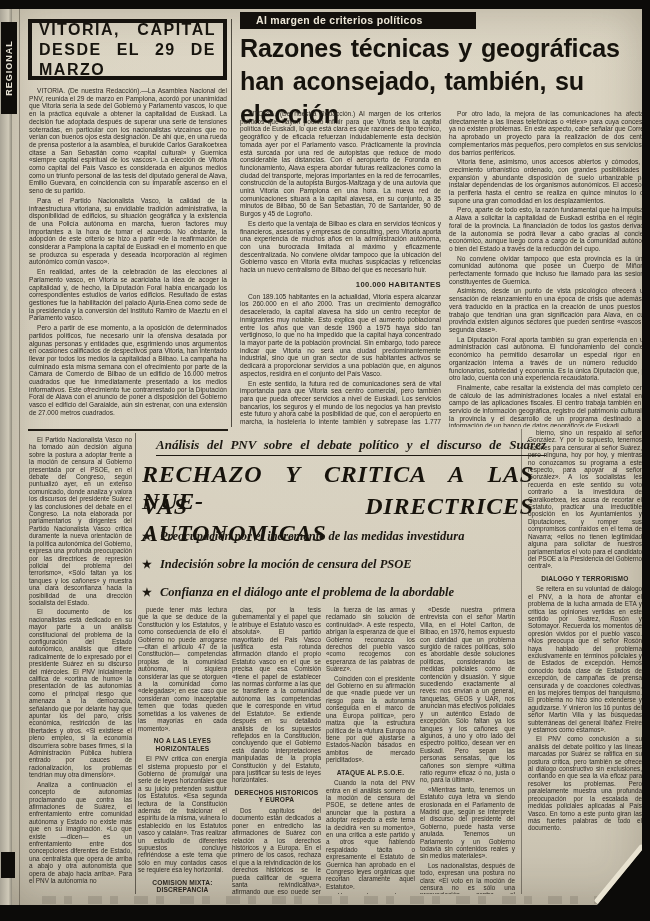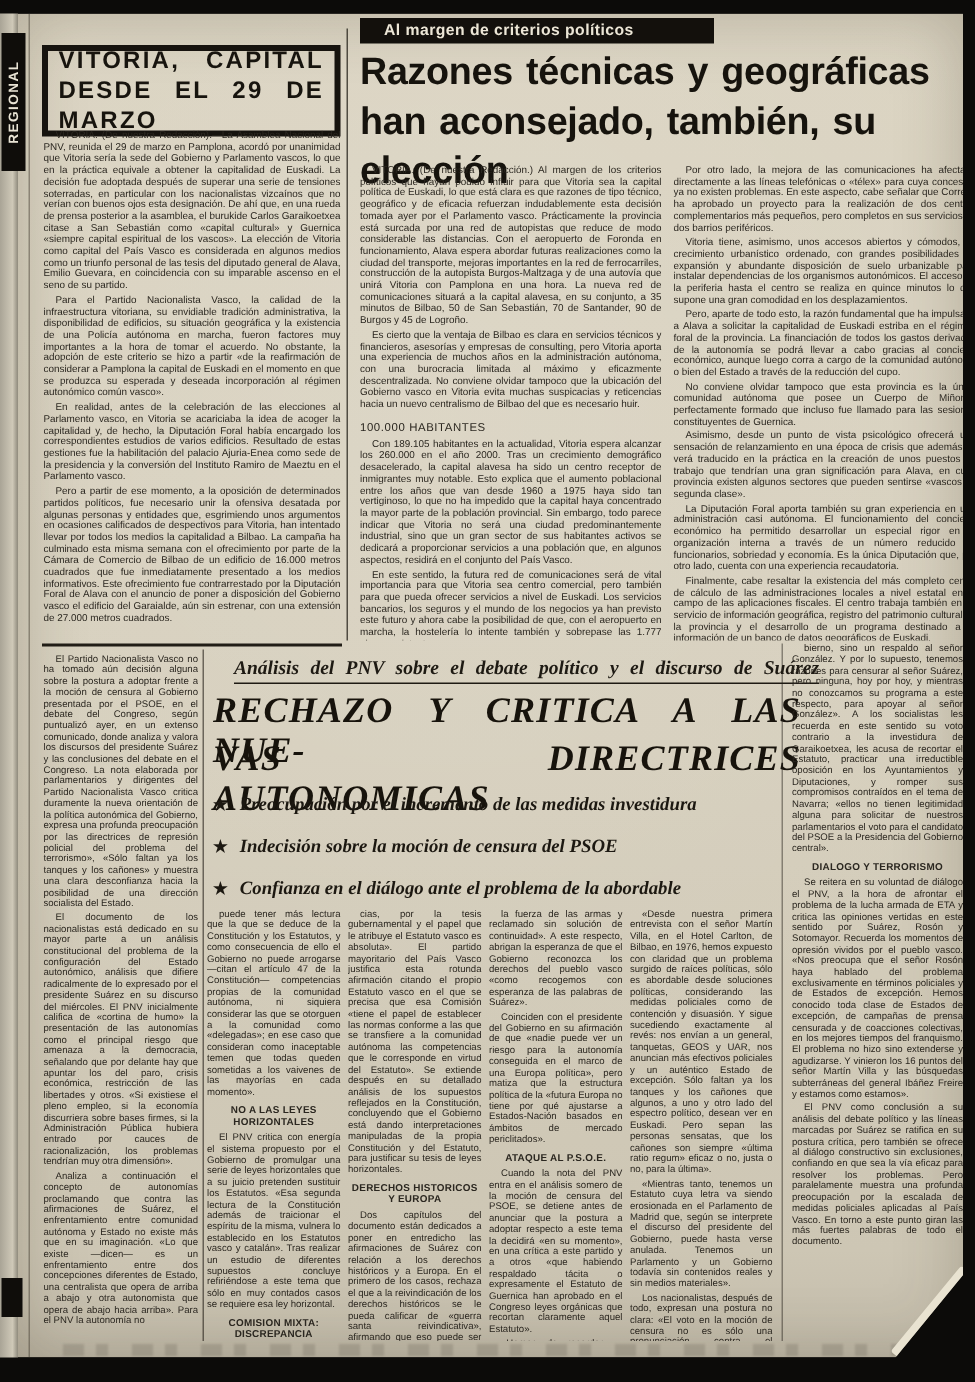--- a/index.html
+++ b/index.html
@@ -31,25 +31,25 @@
     letter-spacing:1px;white-space:nowrap;font-family:"Liberation Sans",sans-serif;
   }
   .bottom-tab{position:absolute;left:1px;top:852px;width:14px;height:26px;background:#0f0d0a;z-index:5;}
   
   .col{position:absolute;overflow:hidden;color:#2b2720;}
   .para{font-size:6.4px;line-height:7.4px;text-align:justify;text-indent:8px;
     margin:0 0 2px 0;hyphens:auto;-webkit-hyphens:auto;}
   .art1 .para{font-size:6.6px;line-height:7.7px;}
   .subhead{font-weight:bold;font-size:6.6px;line-height:7.6px;text-align:center;
     text-indent:0;margin:5px 0 3px 0;letter-spacing:.2px;}
-  .subhead-left{font-weight:normal;font-size:7.6px;letter-spacing:.4px;text-align:left;
+  .subhead-left{font-weight:bold;font-size:7.6px;letter-spacing:.4px;text-align:right;
     text-indent:0;margin:6px 0 4px 0;}
   
   .vitoria-box{
-    position:absolute;left:16px;top:21px;width:199px;height:61px;box-sizing:border-box;
+    position:absolute;left:16px;top:10px;width:199px;height:61px;box-sizing:border-box;
     border:4px solid #16130e;padding:5px 7px 4px 7px;
     display:flex;flex-direction:column;justify-content:center;
   }
   .vitoria-line{font-weight:bold;font-size:16px;line-height:20px;color:#17140e;
     letter-spacing:1.5px;text-align:justify;text-align-last:justify;}
   
   .rule{position:absolute;background:#211d16;}
   
   .kicker-bar{
     position:absolute;left:228px;top:3px;width:236px;height:17px;background:#13100c;

